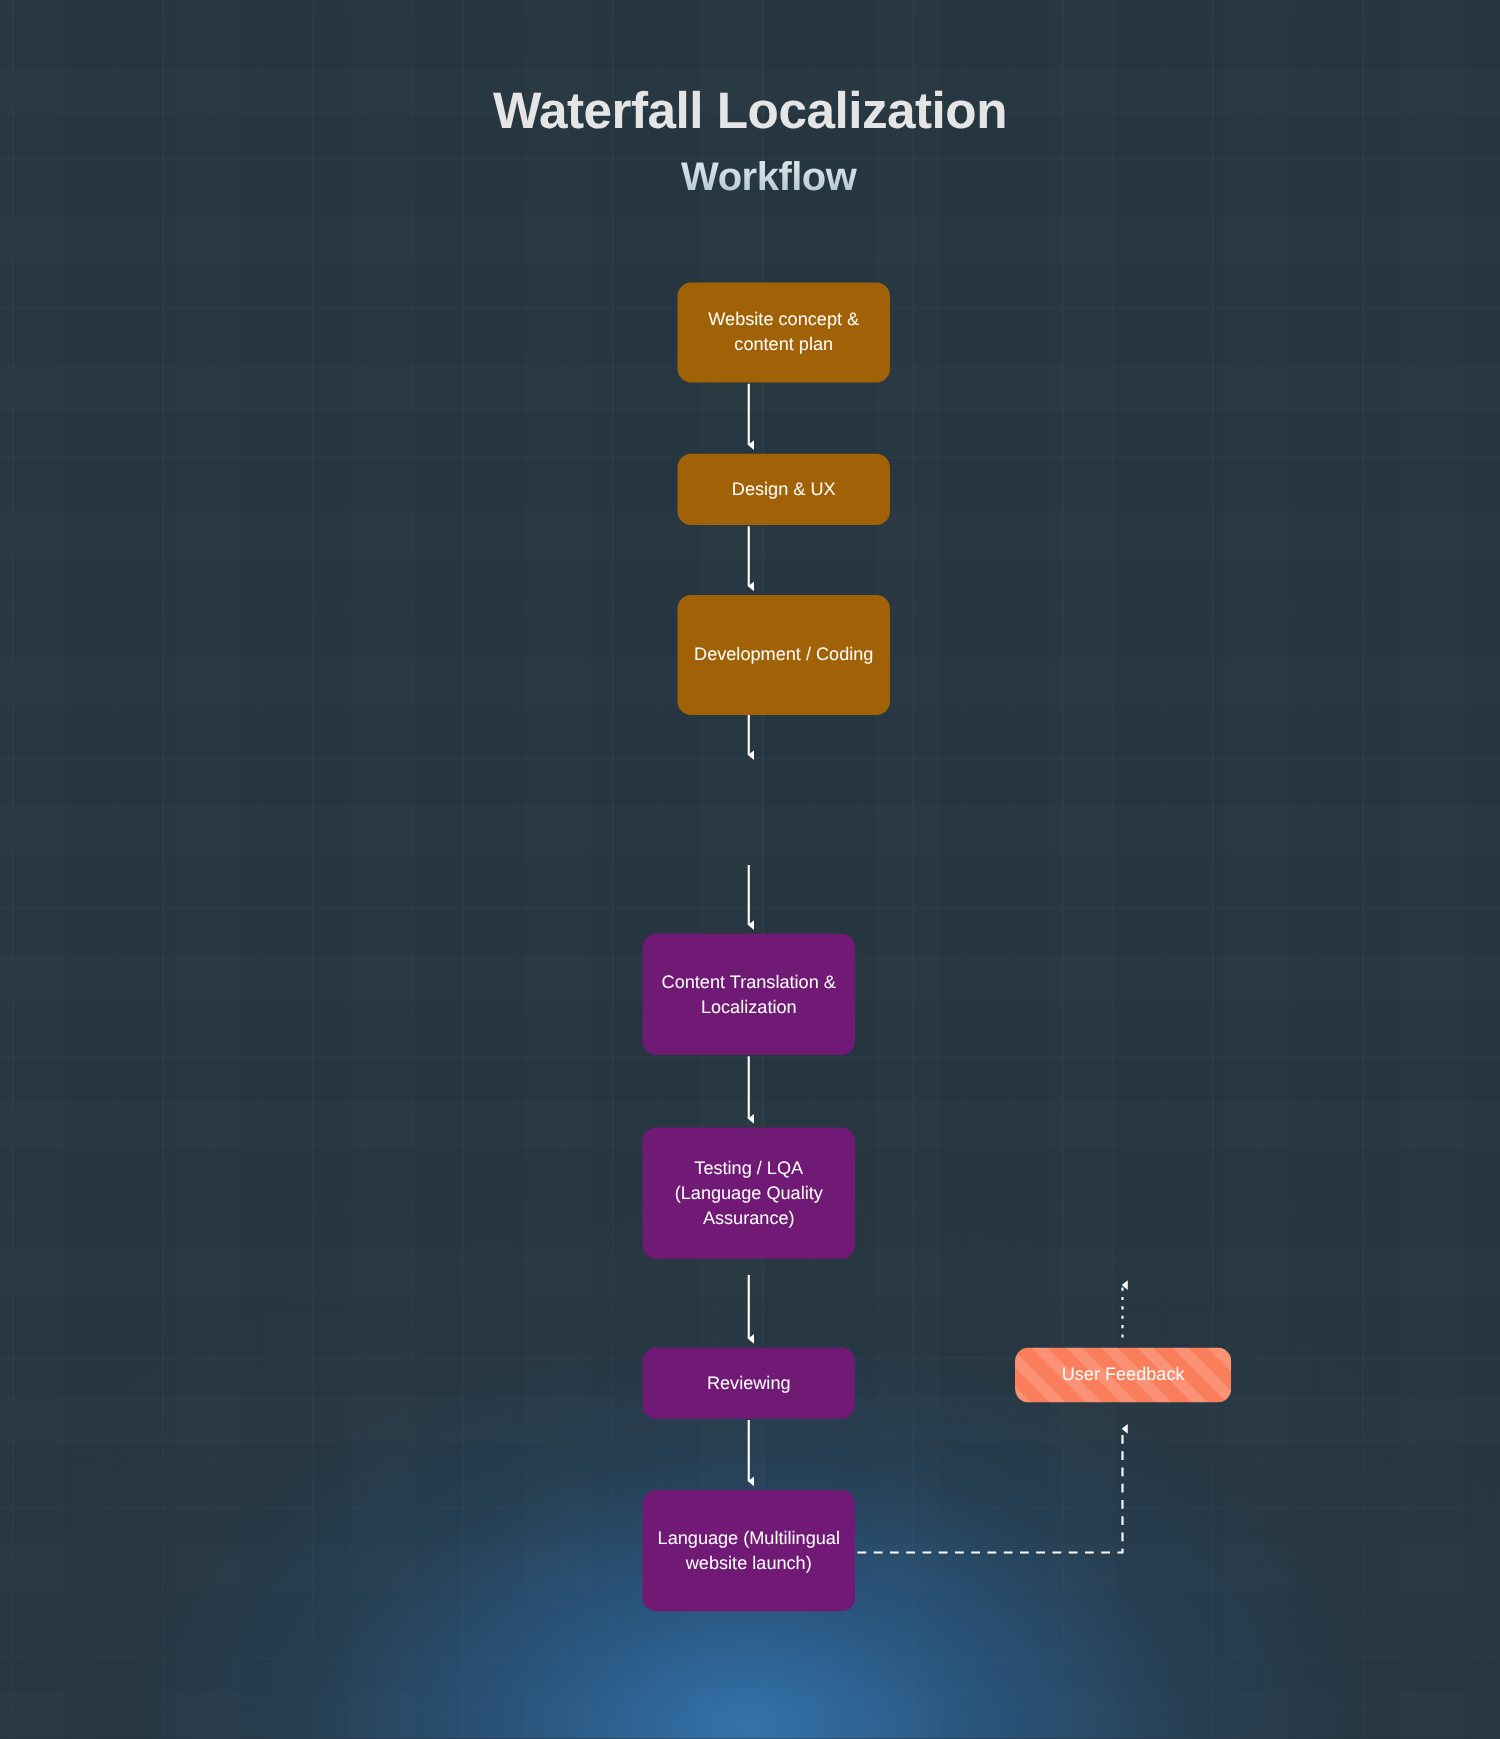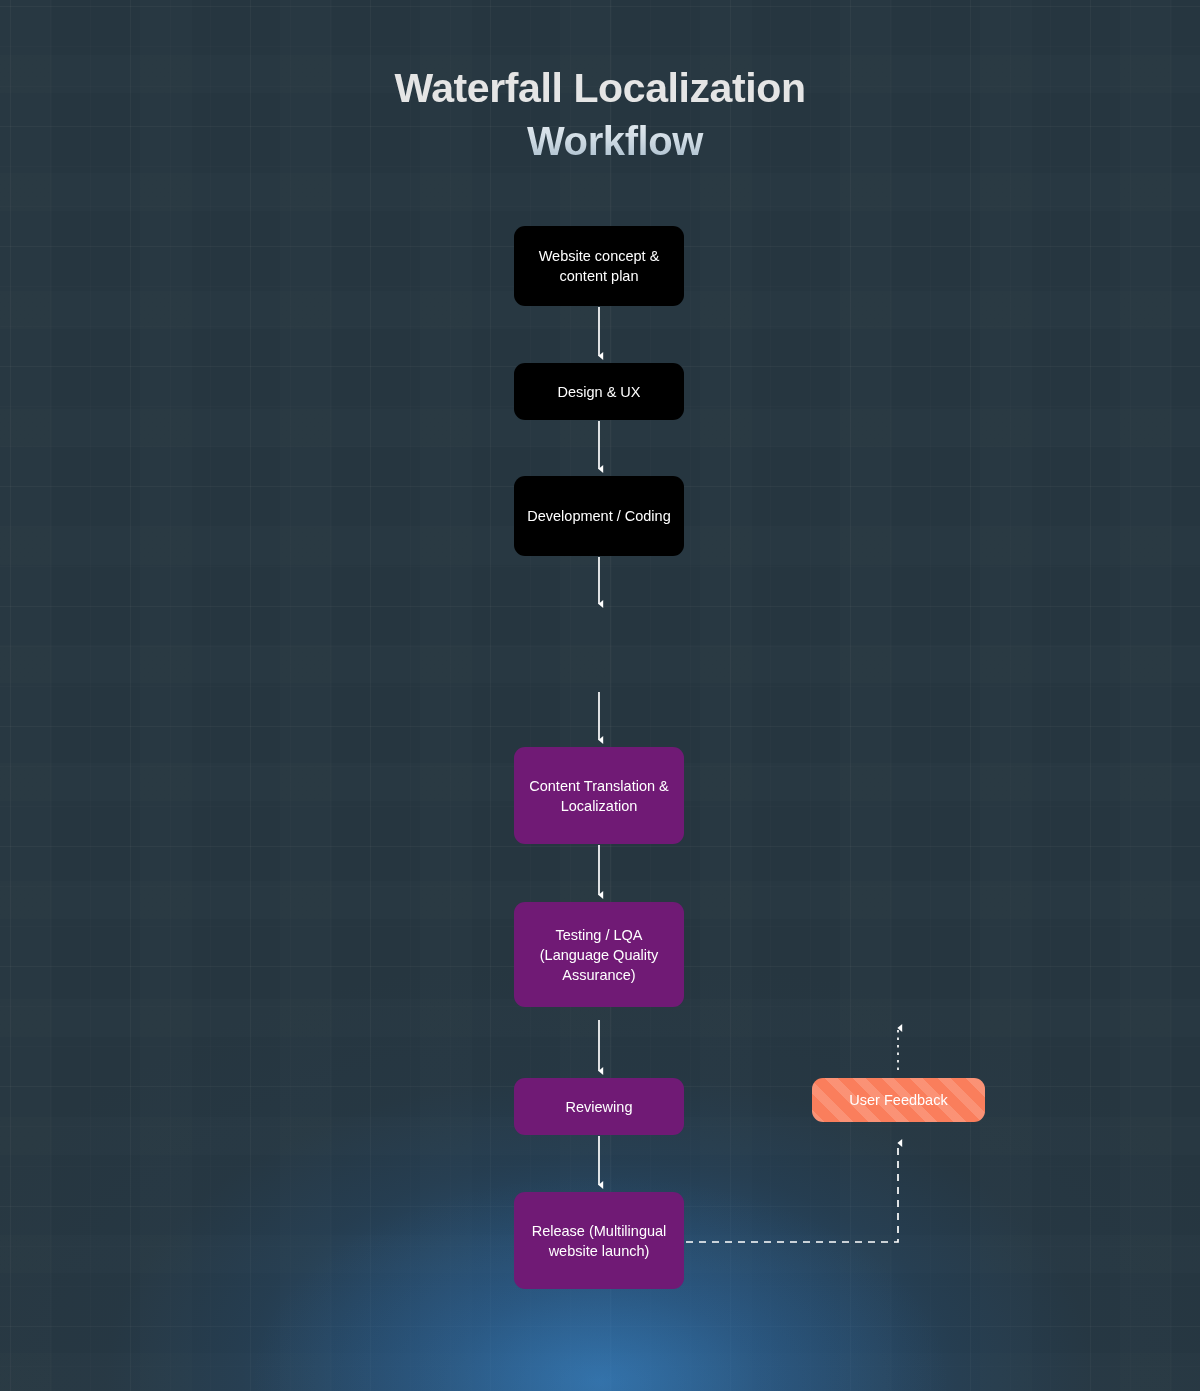--- a/index.html
+++ b/index.html
@@ -89,21 +89,21 @@
   .title-line1 {
     display: block;
     font-size: 41px;
     font-weight: 700;
     color: #e5e5e5;
     letter-spacing: -0.4px;
     line-height: 53px;
   }
   .title-line2 {
     display: block;
-    font-size: 40px;
+    font-size: 32px;
     font-weight: 700;
     letter-spacing: -0.4px;
     line-height: 53px;
     background: linear-gradient(180deg, #e9eff3 0%, #cfdbe4 46%, #9fb5c6 100%);
     -webkit-background-clip: text;
     background-clip: text;
     color: transparent;
     padding-left: 30px;
     -webkit-text-fill-color: transparent;
   }
@@ -116,21 +116,21 @@
     justify-content: center;
     text-align: center;
     border-radius: 11px;
     color: #ffffff;
     font-size: 14.5px;
     line-height: 20px;
     font-weight: 400;
     padding: 6px 10px;
     user-select: none;
   }
-  .node-green { background: #000000; }
+  .node-green { background: #a16207; margin-left: 28px; }
   .node-blue  { background: #701a75; }
 
   .node-orange {
     background-color: #FA7E5C;
     background-image: repeating-linear-gradient(
         45deg,
         rgba(255,255,255,0.155) 0px,
         rgba(255,255,255,0.155) 9px,
         rgba(255,255,255,0.0) 9px,
         rgba(255,255,255,0.0) 20px);
@@ -180,27 +180,27 @@
 
     <path d="M686,1242 L898,1242 L898,1143" stroke="#ffffff" stroke-width="1.7" fill="none" stroke-dasharray="7 6" marker-end="url(#arrow-up)"></path>
 
     <line x1="898" y1="1070" x2="898" y2="1028" stroke="#ffffff" stroke-width="1.7" fill="none" stroke-dasharray="2.5 5" marker-end="url(#arrow-up)"></line>
   </svg>
 
   <div class="node node-green" style="left:514px; top:226px; width:170px; height:80px;">Website concept &amp; content plan</div>
 
   <div class="node node-green" style="left:514px; top:363px; width:170px; height:57px;">Design &amp; UX</div>
 
-  <div class="node node-green" style="left:514px; top:476px; width:170px; height:80px;">Development / Coding</div>
+  <div class="node node-green" style="left:514px; top:476px; width:170px; height:96px;">Development / Coding</div>
 
 
   <div class="node node-blue" style="left:514px; top:747px; width:170px; height:97px;">Content Translation &amp; Localization</div>
 
   <div class="node node-blue" style="left:514px; top:902px; width:170px; height:105px;">Testing / LQA (Language Quality Assurance)</div>
 
   <div class="node node-blue" style="left:514px; top:1078px; width:170px; height:57px;">Reviewing</div>
 
-  <div class="node node-blue" style="left:514px; top:1192px; width:170px; height:97px;">Release (Multilingual website launch)</div>
+  <div class="node node-blue" style="left:514px; top:1192px; width:170px; height:97px;">Language (Multilingual website launch)</div>
 
 
   <div class="node node-orange" style="left:812px; top:1078px; width:173px; height:44px;">User Feedback</div>
 
 </div>
 
 </body></html>

